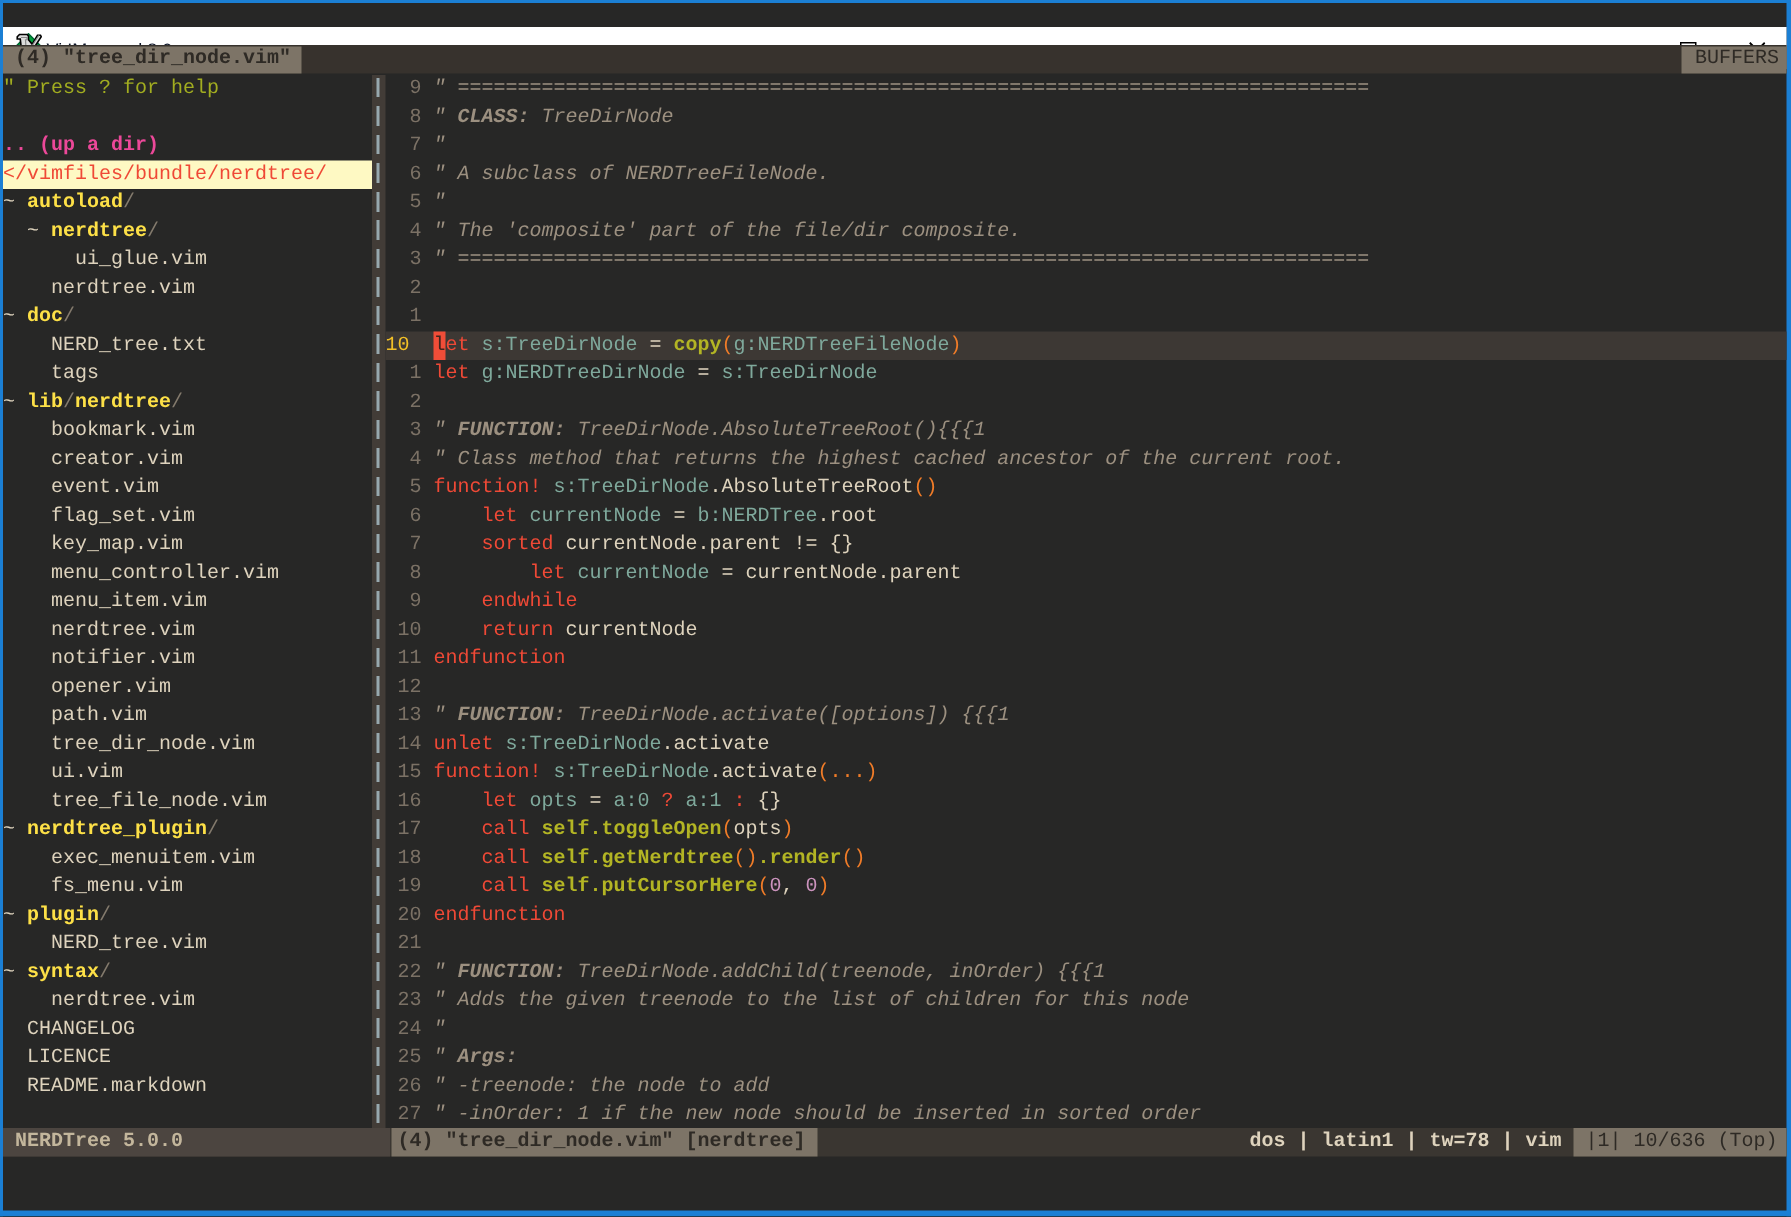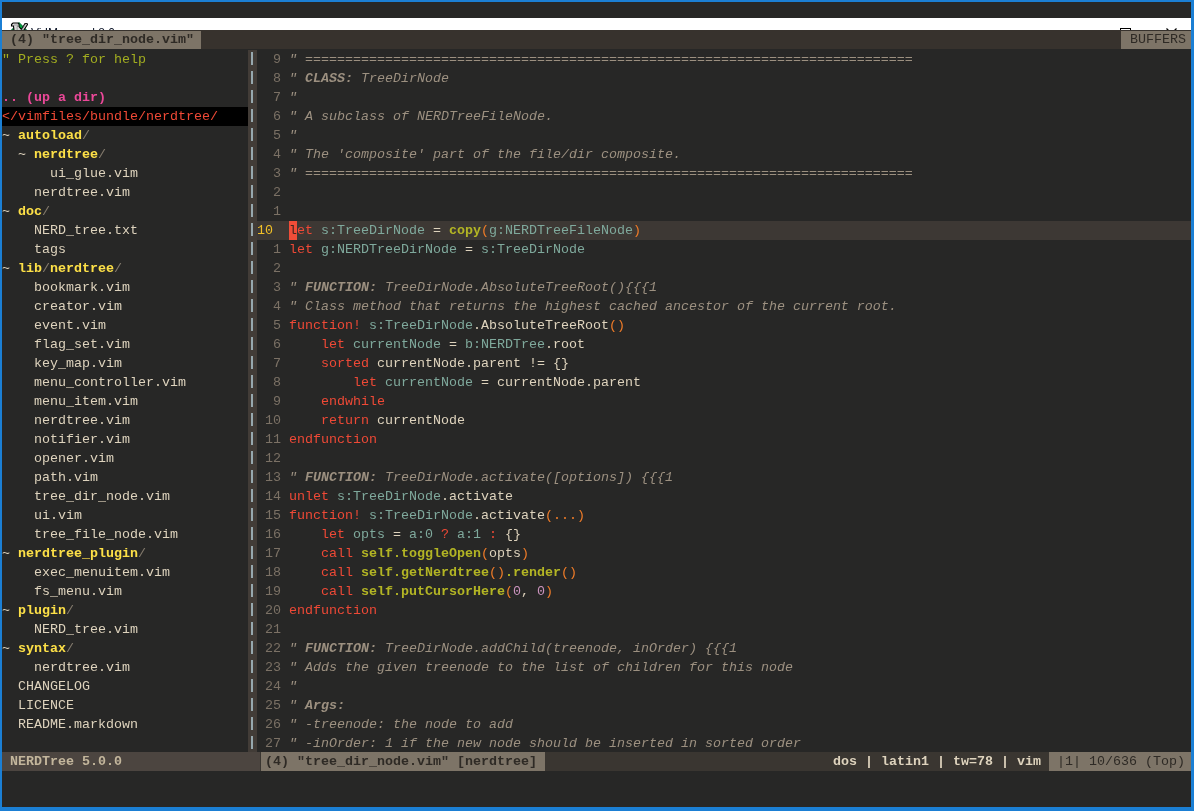--- a/index.html
+++ b/index.html
@@ -11,21 +11,21 @@
 .or{color:#f07c28}
 .pu{color:#cb93bd}
 .ln{color:#7b7165}
 .lny{color:#f2c027}
 .gy{color:#847b6d}
 .dir{color:#fde047;font-weight:bold}
 .hl{color:#a2ad20}
 .up{color:#ec4899;font-weight:bold}
 .erow{height:19px}
 .nrow{height:19px}
-.nroot{height:19px;background:#000000;width:246px}
+.nroot{height:19px;background:#fef9c3;width:246px}
 .culine{background:#3d3834;width:934px}
 .cur{display:inline-block;width:8px;height:19px;vertical-align:top;background:#f04d38;color:#40251e}
 </style></head><body>
 
 <div class="abs" style="left:0;top:0;width:1194px;height:2px;background:#1b7fd4"></div>
 <div class="abs" style="left:0;top:0;width:2px;height:811px;background:#1b7fd4"></div>
 <div class="abs" style="left:1191px;top:0;width:3px;height:811px;background:#1b7fd4"></div>
 <div class="abs" style="left:0;top:807px;width:1194px;height:4px;background:#1b7fd4"></div>
 
 <div class="abs" style="left:2px;top:18px;width:1189px;height:28px;background:#ffffff">

